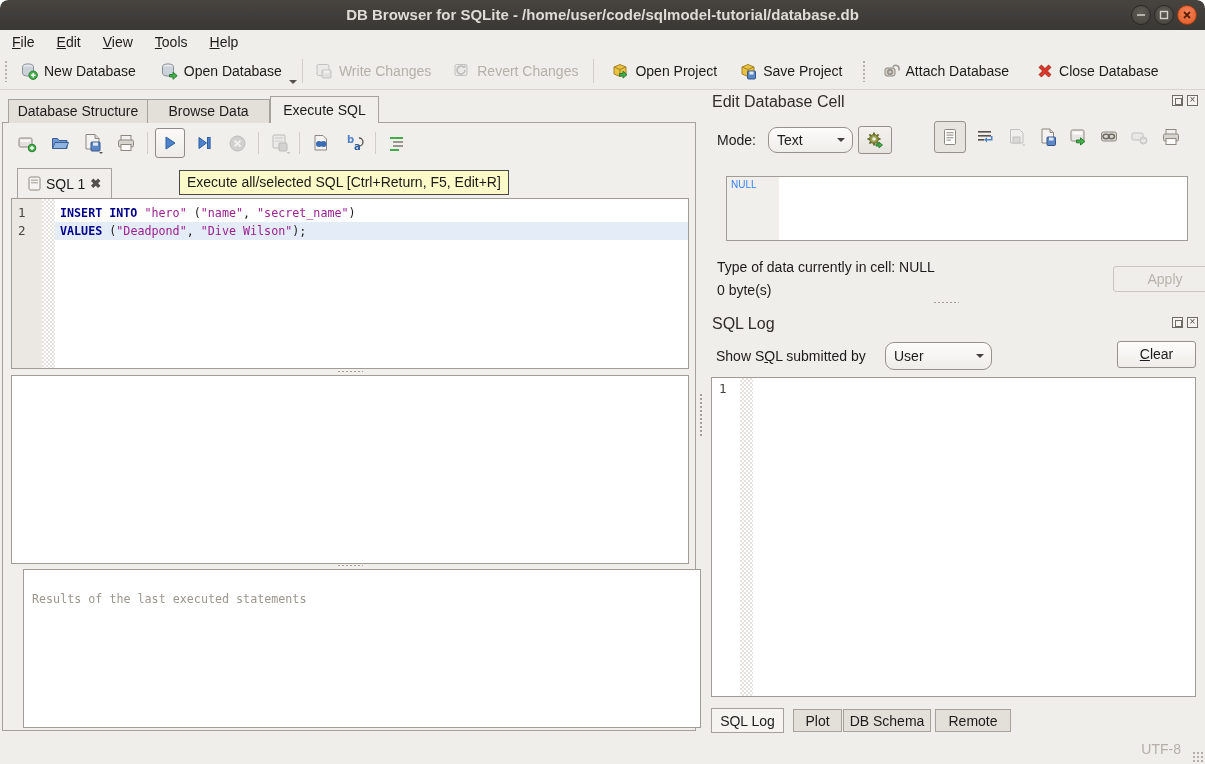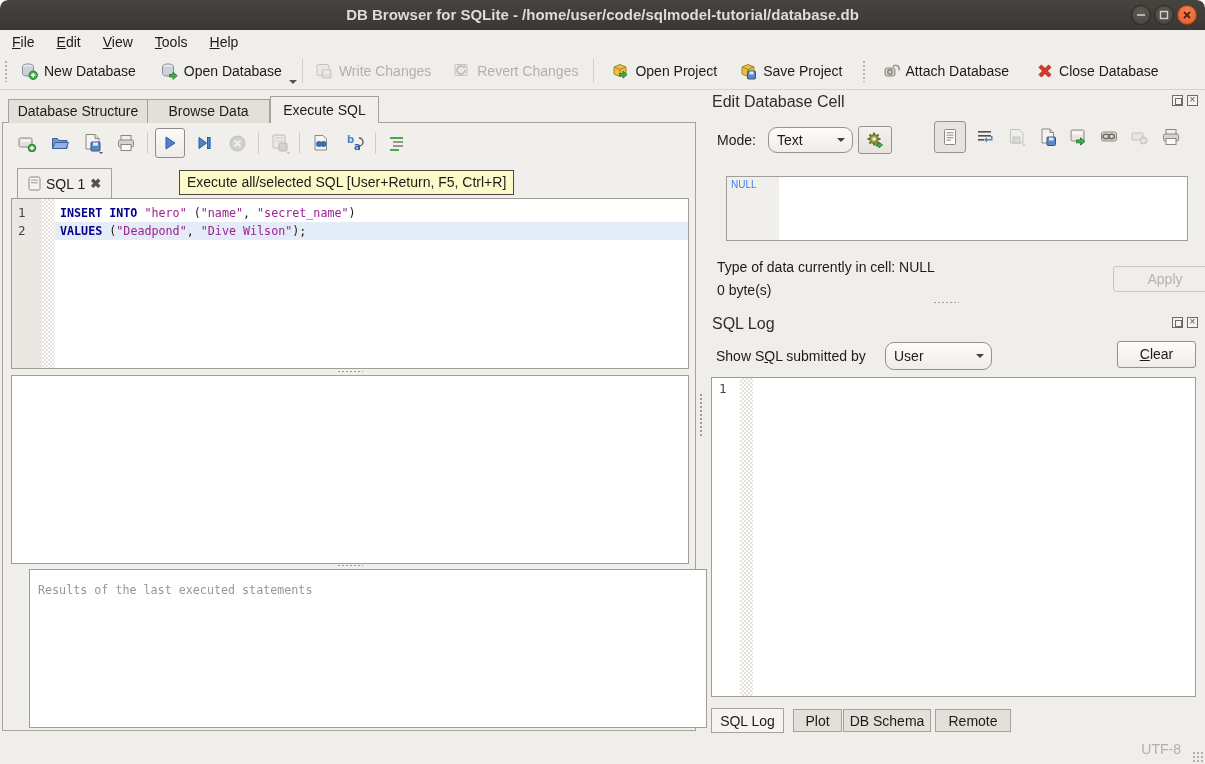--- a/index.html
+++ b/index.html
@@ -47,21 +47,21 @@
 #editor { left:8px; top:75px; width:678px; height:171px; font-family:"DejaVu Sans Mono",monospace; font-size:11.7px; }
 #editor .gutter { position:absolute; left:0; top:0; bottom:0; width:30px; background:#ebe8e4; color:#45423e; padding-top:5px; font-size:12.5px; }
 #editor .gutter div { height:18px; line-height:18px; padding-left:6px; }
 #editor .hatch { position:absolute; left:30px; top:0; bottom:0; width:13px; background-image:linear-gradient(45deg,#e5e2de 25%,transparent 25%,transparent 75%,#e5e2de 75%),linear-gradient(45deg,#e5e2de 25%,transparent 25%,transparent 75%,#e5e2de 75%); background-size:4px 4px; background-position:0 0,2px 2px; }
 #editor .code { position:absolute; left:43px; top:0; right:0; bottom:0; padding-top:5px; }
 #editor .cline { height:18px; line-height:18px; padding-left:5px; white-space:pre; }
 #editor .cline.current { background:#e4ecf8; }
 .tok-keyword { color:#00008b; font-weight:bold; }
 .tok-string { color:#9c2191; }
 #middle-box { left:8px; top:252px; width:678px; height:189px; }
-#results-box { left:26px; top:446px; width:678px; height:159px; font-family:"DejaVu Sans Mono",monospace; font-size:11.7px; color:#9b978f; padding:13px 8px; }
+#results-box { left:20px; top:446px; width:678px; height:159px; font-family:"DejaVu Sans Mono",monospace; font-size:11.7px; color:#9b978f; padding:22px 8px; }
 .hsplit { position:absolute; width:26px; height:4px; background-image:radial-gradient(#a39e97 0.9px, transparent 1.1px); background-size:4px 3px; left:334px; }
 
 #right { position:absolute; left:703px; top:90px; width:502px; height:650px; }
 .dock-title { position:absolute; font-size:16px; color:#2f2c29; }
 .dock-icons { position:absolute; display:flex; gap:4px; }
 .dock-ic { width:11px; height:11px; border:1px solid #6e6a64; position:relative; background:#f6f4f1; }
 .dock-ic.float::after { content:""; position:absolute; left:2px; top:2px; width:5px; height:5px; border:1px solid #6e6a64; }
 .dock-ic.close::after { content:"×"; position:absolute; left:1.5px; top:-2.5px; font-size:10px; color:#55524d; }
 .combo { position:absolute; background:linear-gradient(#fdfcfb,#efede9); border:1px solid #96928b; border-radius:9px; display:flex; align-items:center; padding-left:8px; }
 .combo .arr { position:absolute; right:7px; top:50%; margin-top:-2px; width:0; height:0; border-left:4px solid transparent; border-right:4px solid transparent; border-top:4px solid #45423e; }
@@ -287,21 +287,21 @@
     <div id="sqltab">
       <svg width="13" height="15" viewBox="0 0 13 15">
           <rect x="1" y="1" width="11" height="13" rx="1.5" fill="#f4f3f1" stroke="#8c8880"></rect>
           <rect x="3" y="3.5" width="7" height="1.4" fill="#b7b3ac"></rect>
           <rect x="3" y="6" width="7" height="1.4" fill="#b7b3ac"></rect>
         </svg>
       <span>SQL 1</span>
       <span class="x">✖</span>
     </div>
 
-    <div id="tooltip">Execute all/selected SQL [User+Return, F5, Ctrl+R]</div>
+    <div id="tooltip">Execute all/selected SQL [Ctrl+Return, F5, Edit+R]</div>
 
     <div id="editor" class="white-box">
       <div class="gutter" id="gutter-nums">
           <div>1</div>
           <div>2</div>
         </div>
       <div class="hatch"></div>
       <div class="code" id="editor-code">
           <div class="cline"><span class="tok-keyword">INSERT INTO</span><span class="tok-plain"> </span><span class="tok-string">"hero"</span><span class="tok-plain"> (</span><span class="tok-string">"name"</span><span class="tok-plain">, </span><span class="tok-string">"secret_name"</span><span class="tok-plain">)</span></div>
           <div class="cline current"><span class="tok-keyword">VALUES</span><span class="tok-plain"> (</span><span class="tok-string">"Deadpond"</span><span class="tok-plain">, </span><span class="tok-string">"Dive Wilson"</span><span class="tok-plain">);</span></div>

